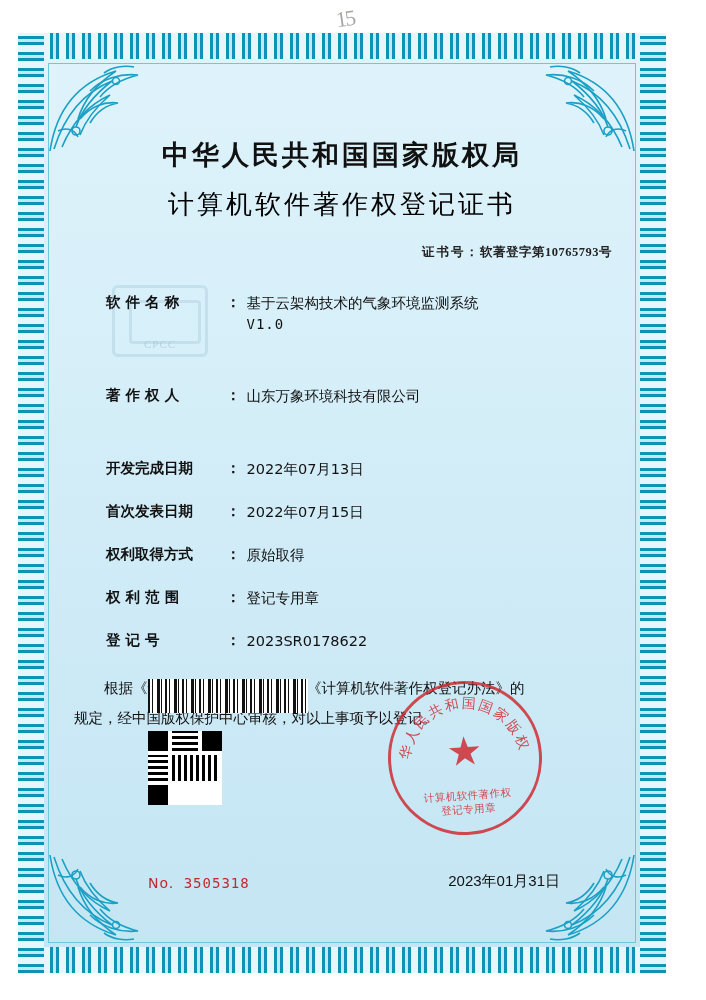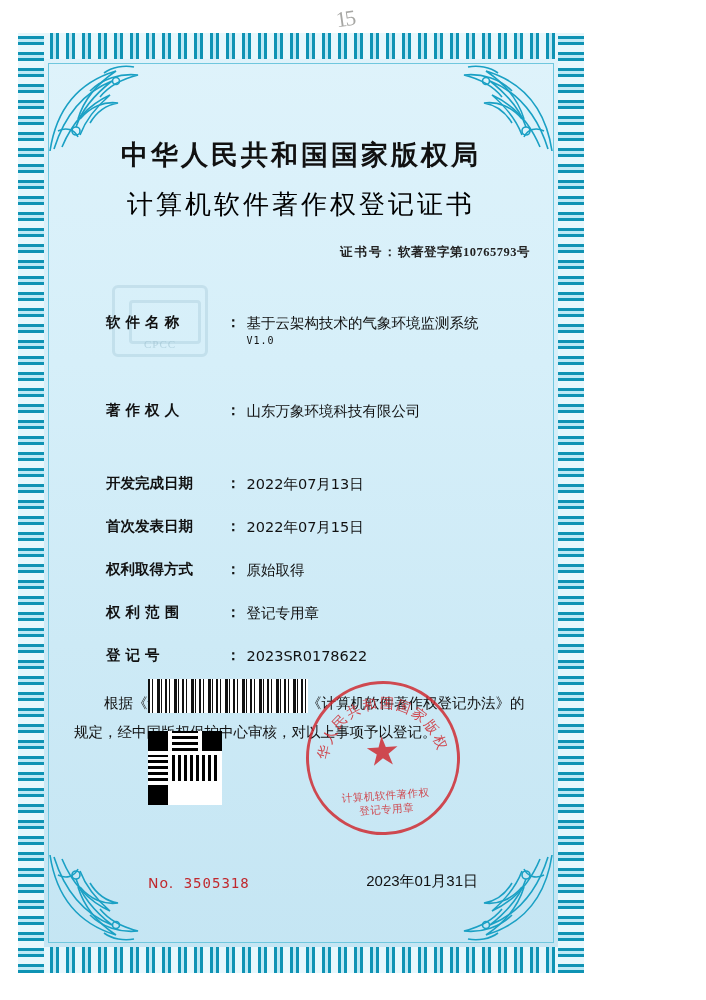--- a/index.html
+++ b/index.html
@@ -26,21 +26,21 @@
     transform: rotate(-8deg);
     letter-spacing: -2px;
     opacity: .75;
   }
 
   
   .certificate {
     position: absolute;
     left: 18px;
     top: 33px;
-    width: 566px;
+    width: 648px;
     height: 940px;
     background:
       linear-gradient(180deg, #dff3fb 0%, #d6eff9 35%, #cdeaf6 65%, #c4e5f3 100%);
     box-shadow: 0 0 0 1px #bfe0ec inset;
   }
 
   
   .border-frame {
     position: absolute;
     inset: 0;
@@ -152,21 +152,21 @@
   .ghost-logo::before {
     content: "";
     position: absolute;
     left: 14px; top: 12px;
     width: 66px; height: 38px;
     border: 3px solid rgba(150,190,205,.30);
     border-radius: 4px;
   }
 
   .fields {
-    margin-top: 52px;
+    margin-top: 32px;
     padding-left: 42px;
     position: relative;
     z-index: 2;
   }
   .field-row {
     display: flex;
     align-items: flex-start;
     margin-bottom: 22px;
     font-size: 15px;
     color: #111;
@@ -192,21 +192,21 @@
   }
   .field-value {
     font-family: "DejaVu Sans", "Liberation Sans", sans-serif;
     font-size: 14.5px;
     color: #111;
     line-height: 1.45;
   }
   .field-value .ver {
     display: block;
     font-family: "DejaVu Sans Mono", "Liberation Mono", monospace;
-    font-size: 10px;
+    font-size: 14px;
     letter-spacing: 1px;
   }
   .gap-big { height: 30px; }
 
   .paragraph {
     margin-top: 22px;
     padding: 0 6px 0 10px;
     font-family: Liberation Serif, serif;
     font-size: 14.5px;
     line-height: 2.05;

